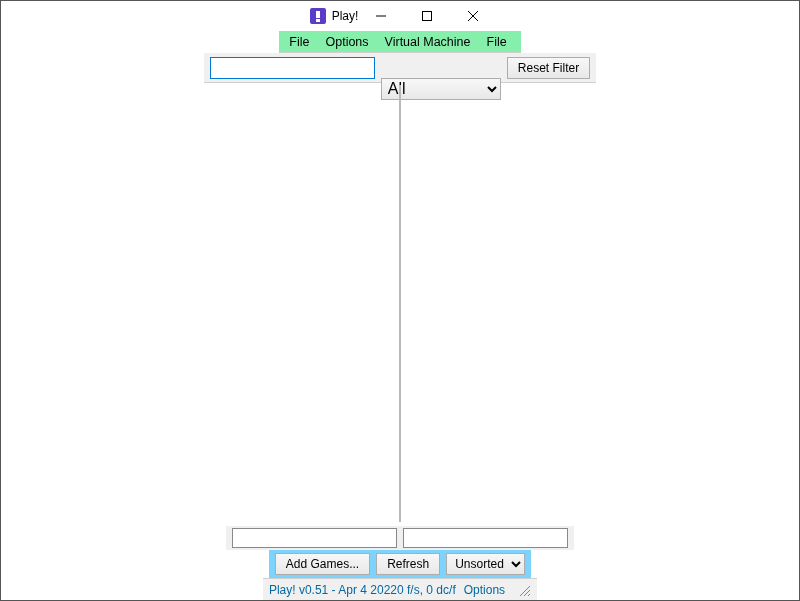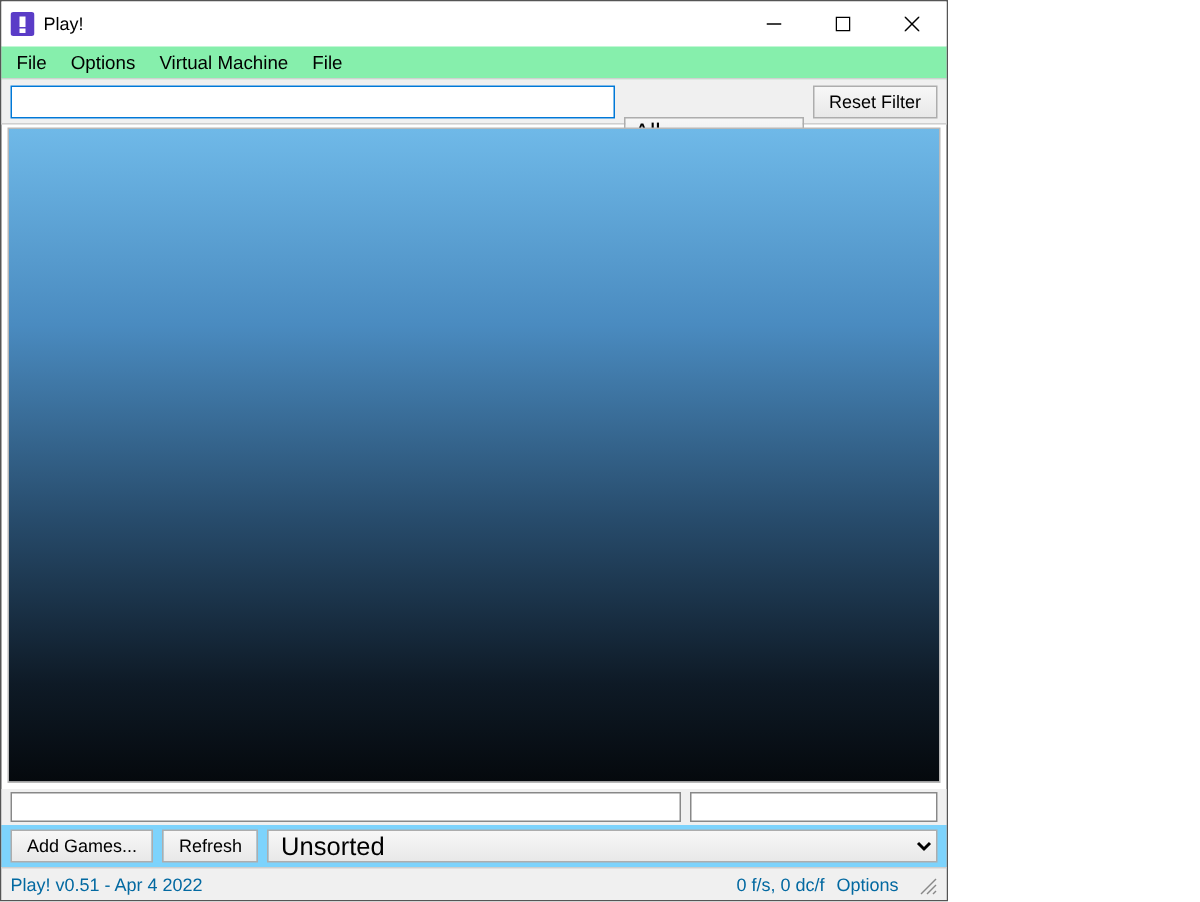--- a/index.html
+++ b/index.html
@@ -5,24 +5,24 @@
   * { box-sizing: border-box; }
   html, body {
     margin: 0; padding: 0;
     width: 800px; height: 601px;
     font-family: "Segoe UI", Tahoma, sans-serif;
     font-size: 12px;
     background: #fff;
     overflow: hidden;
   }
   .window {
-    width: 632px; height: 601px;
+    width: 800px; height: 601px;
     border: 1px solid #555;
     background: #fff;
-    display: flex; flex-direction: column;
+    display: flex; flex-direction: column; align-items: center;
   }
   
   .titlebar {
     height: 30px;
     display: flex; align-items: center;
     padding-left: 6px;
     background: #fff;
   }
   .titlebar .app-icon {
     width: 16px; height: 16px;
@@ -125,21 +125,21 @@
     background: #7dd3fc;
     display: flex; align-items: center;
     gap: 6px;
     padding: 0 6px;
   }
   .buttonrow .sort-combo {
     flex: 1;
     height: 22px;
     border: 1px solid #adadad;
     background: linear-gradient(#f7f7f7,#e8e8e8);
-    font-size: 17px;
+    font-size: 12px;
     padding: 0 4px;
   }
   
   .statusbar {
     height: 22px;
     border-top: 1px solid #cfcfcf;
     background: #f0f0f0;
     display: flex; align-items: center;
     padding: 0 6px;
     font-size: 12px;

